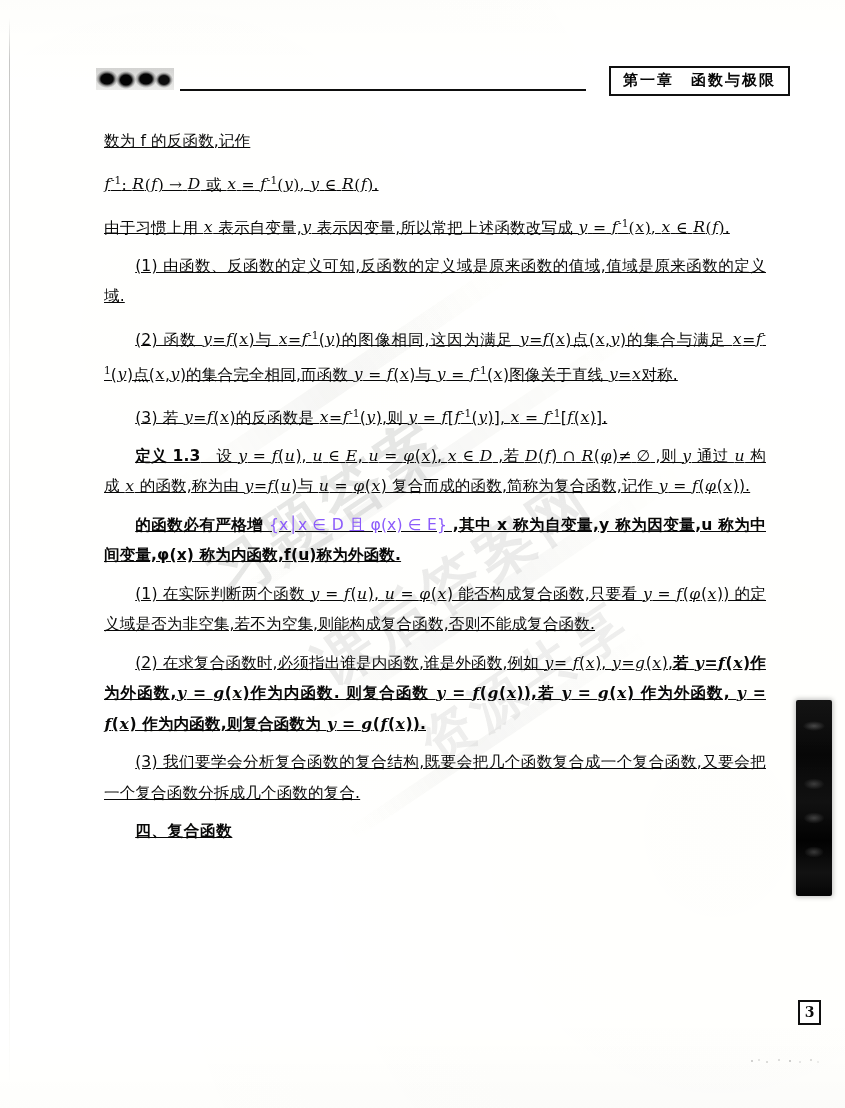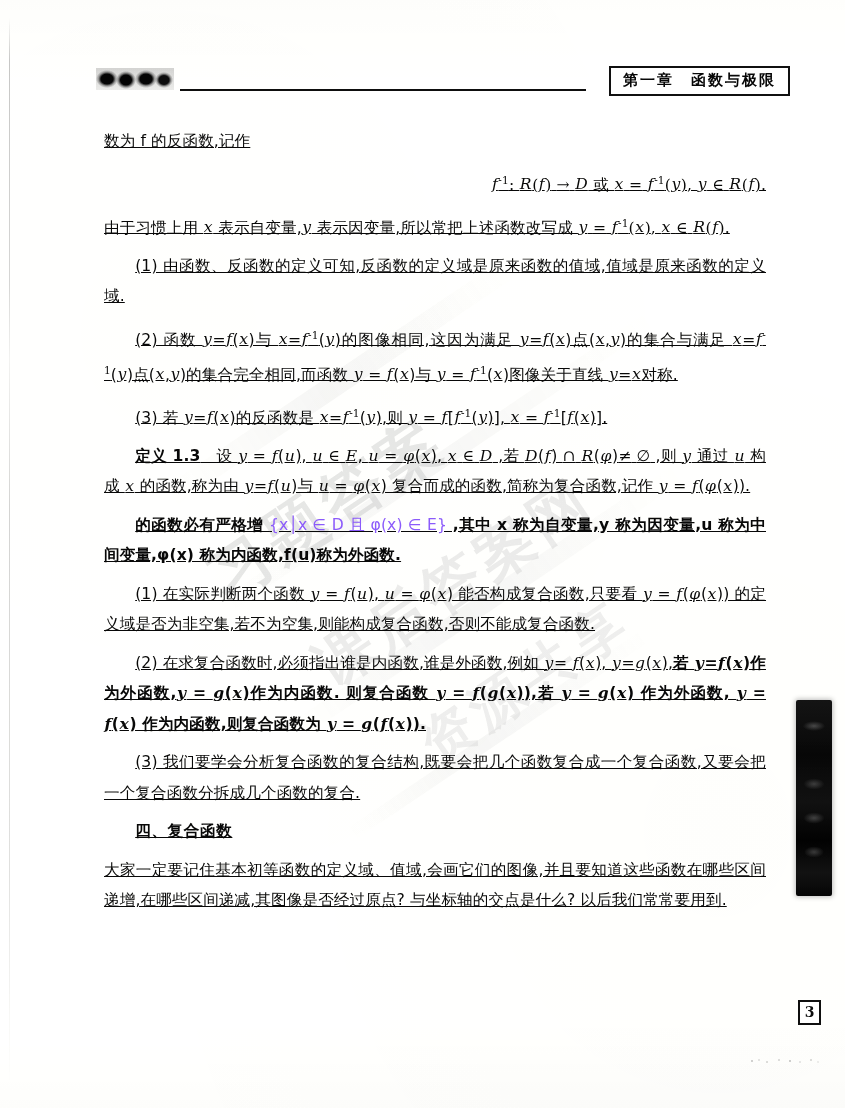--- a/index.html
+++ b/index.html
@@ -145,21 +145,21 @@
     text-align: justify;
     letter-spacing: 0.1px;
     filter: blur(0.22px);
   }
   .body-text p {
     margin: 8px;
     text-decoration: underline;
   }
   .indent { text-indent: 2em; }
   .eq {
-    text-align: right;
+    text-align: left;
     margin: 7px 0 6px 0;
     text-indent: 0;
   }
   .sec-head {
     font-weight: 700;
     text-indent: 2em;
     margin-top: 21px;
     margin-bottom: 7px;
     letter-spacing: 0.6px;
   }
@@ -290,21 +290,20 @@
     <p class="indent"><b>的函数必有严格增 </b><span class="ghost">{x│x ∈ D 且 φ(x) ∈ E}</span><b> ,其中 x 称为自变量,y 称为因变量,u 称为中间变量,φ(x) 称为内函数,f(u)称为外函数.</b></p>
 
     <p class="indent">(1) 在实际判断两个函数 <span class="mi">y</span> = <span class="mi">f</span>(<span class="mi">u</span>), <span class="mi">u</span> = <span class="mi">φ</span>(<span class="mi">x</span>) 能否构成复合函数,只要看 <span class="mi">y</span> = <span class="mi">f</span>(<span class="mi">φ</span>(<span class="mi">x</span>)) 的定义域是否为非空集,若不为空集,则能构成复合函数,否则不能成复合函数.</p>
 
     <p class="indent">(2) 在求复合函数时,必须指出谁是内函数,谁是外函数,例如 <span class="mi">y</span>= <span class="mi">f</span>(<span class="mi">x</span>), <span class="mi">y</span>=<span class="mi">g</span>(<span class="mi">x</span>),<b>若 <span class="mi">y</span>=<span class="mi">f</span>(<span class="mi">x</span>)作为外函数,<span class="mi">y</span> = <span class="mi">g</span>(<span class="mi">x</span>)作为内函数. 则复合函数 <span class="mi">y</span> = <span class="mi">f</span>(<span class="mi">g</span>(<span class="mi">x</span>)),若 <span class="mi">y</span> = <span class="mi">g</span>(<span class="mi">x</span>) 作为外函数, <span class="mi">y</span> = <span class="mi">f</span>(<span class="mi">x</span>) 作为内函数,则复合函数为 <span class="mi">y</span> = <span class="mi">g</span>(<span class="mi">f</span>(<span class="mi">x</span>)).</b></p>
 
     <p class="indent">(3) 我们要学会分析复合函数的复合结构,既要会把几个函数复合成一个复合函数,又要会把一个复合函数分拆成几个函数的复合.</p>
 
     <p class="sec-head">四、复合函数</p>
 
-    <p>大家一定要记住基本初等函数的定义域、值域,会画它们的图像,并且要知道这些函数在哪些区间递增,在哪些区间递减,其图像是否经过原点? 与坐标轴的交点是什么? 以后我们常常要用到.</p>
 
   </div>
 
   <div class="thumb-tab"></div>
 
   <div class="folio">3</div>
 
   <div class="bottom-speckle"></div>
 
 </div>

